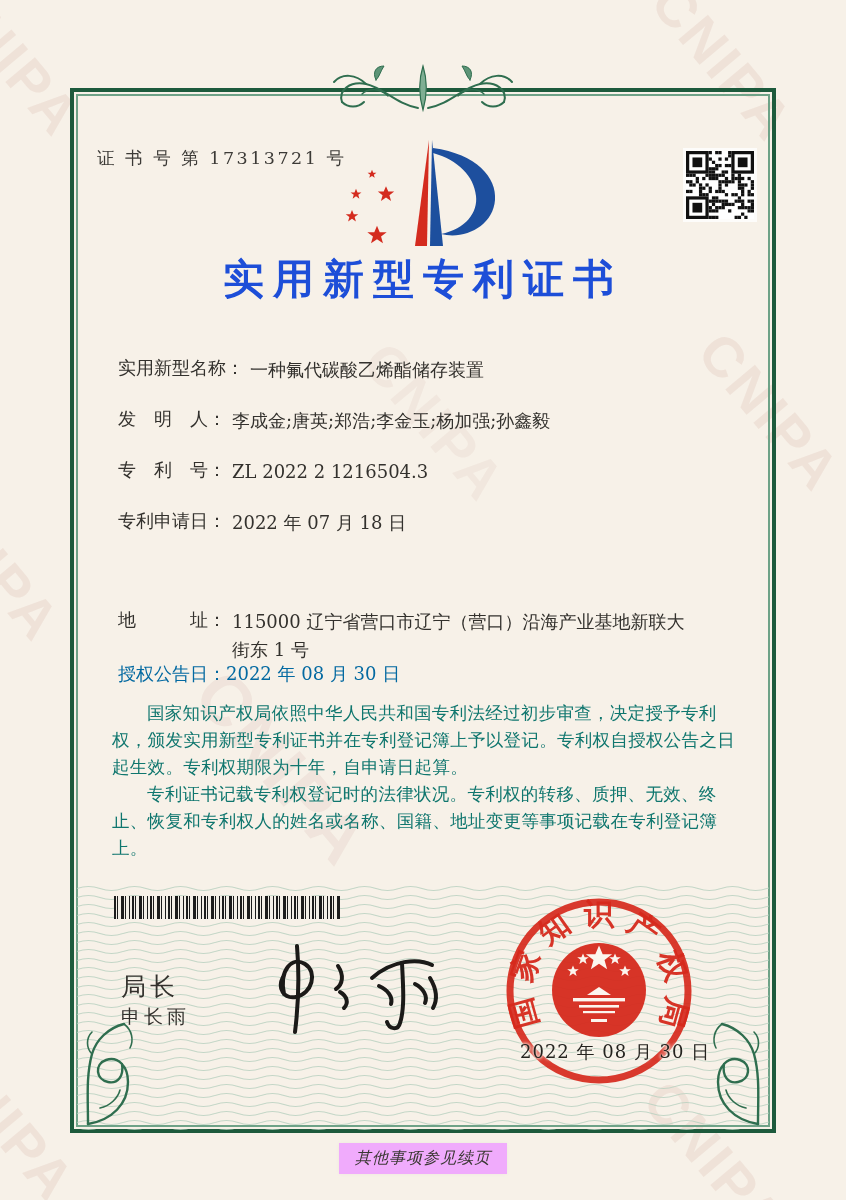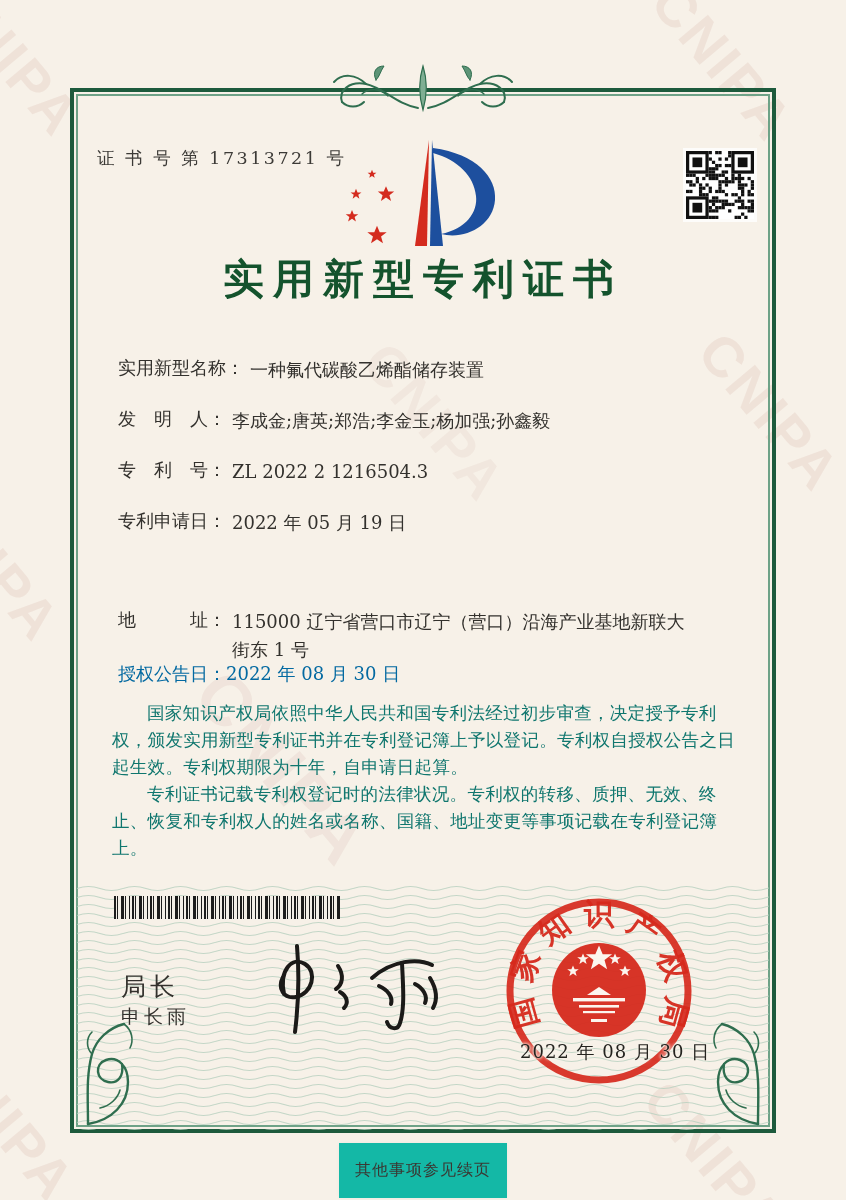--- a/index.html
+++ b/index.html
@@ -22,21 +22,21 @@
   
   .waves { position:absolute; left:77px; top:884px; width:692px; height:246px; opacity:.8; }
 
   
   .cert-no { position:absolute; left:97px; top:146px; font-size:17.5px; letter-spacing:2.5px; color:#3c3a36; }
 
   .logo { position:absolute; left:345px; top:136px; width:176px; height:114px; }
   .qr { position:absolute; left:683px; top:148px; width:74px; height:74px; background:#fdfcfa; padding:3px; }
 
   .title { position:absolute; left:0; top:252px; width:846px; text-align:center;
-           font-size:41px; font-weight:bold; letter-spacing:9px; color:#14532d; }
+           font-size:41px; font-weight:bold; letter-spacing:9px; color:#1d4ed8; }
 
   .field-row { position:absolute; left:118px; display:flex; font-size:18px; color:#33312d; width:600px; }
   .field-row .lbl { flex:none; white-space:nowrap; }
   .field-row .val { margin-left:6px; line-height:28px; max-width:462px; }
   .grant-row { position:absolute; left:118px; top:662px; width:620px; display:flex; font-size:18px; color:#0369a1;align-items:flex-end; }
   .grant-pair { white-space:nowrap; }
   .grant-pair.right { margin-left:72px; }
 
   .body-text { position:absolute; left:112px; top:700px; width:628px; font-size:17.5px;
                line-height:27px; color:#0f766e; letter-spacing:0.3px; }
@@ -53,22 +53,22 @@
   .signature { position:absolute; left:252px; top:938px; width:200px; height:104px; }
 
   .seal { position:absolute; left:503px; top:895px; width:192px; height:192px; }
   .seal-date { position:absolute; left:520px; top:1040px; width:240px; font-size:18px; letter-spacing:1px;
                color:#24231f; text-shadow:0 0 3px #f6f2ea,0 0 3px #f6f2ea,0 0 5px #f6f2ea; }
 
   .page-no { position:absolute; left:0; top:1096px; width:846px; text-align:center; font-size:15px; color:#35332f; }
   .page-no span { background:rgba(248,244,236,0.85); padding:2px 8px; }
 
   .bottom-note { position:absolute; left:0; top:1143px; width:846px; text-align:center; }
-  .bottom-note span { display:inline-block; background:#14b8a6; padding:17px 16px; font-size:16px;
-                      color:#3a3833; letter-spacing:1px; box-shadow:0 0 4px rgba(0,0,0,0.04); }
+  .bottom-note span { display:inline-block; background:#f0abfc; padding:5px 16px; font-size:16px;
+                      color:#3a3833; letter-spacing:1px; box-shadow:0 0 4px rgba(0,0,0,0.04);font-style:italic; }
 
   .ornament-top { position:absolute; left:318px; top:58px; width:210px; height:58px; }
   .flourish { position:absolute; width:92px; height:112px; }
   .flourish.bl { left:80px;  top:1016px; }
   .flourish.br { left:674px; top:1016px; transform:scaleX(-1); }
 
   svg text { font-family:"DejaVu Serif","Liberation Serif",serif; }
 </style>
 </head>
 <body>
@@ -308,21 +308,21 @@
   <div class="field-row" style="top:407px;">
     <span class="lbl">发　明　人：</span>
     <span class="val">李成金;唐英;郑浩;李金玉;杨加强;孙鑫毅</span>
   </div>
   <div class="field-row" style="top:458px;">
     <span class="lbl">专　利　号：</span>
     <span class="val">ZL 2022 2 1216504.3</span>
   </div>
   <div class="field-row" style="top:509px;">
     <span class="lbl">专利申请日：</span>
-    <span class="val">2022 年 05 月 19 日</span>
+    <span class="val">2022 年 07 月 18 日</span>
   </div>
   <div class="field-row" style="top:608px;">
     <span class="lbl">地　　　址：</span>
     <span class="val">115000 辽宁省营口市辽宁（营口）沿海产业基地新联大街东 1 号</span>
   </div>
 
   <div class="grant-row">
     <span class="grant-pair">
       <span>授权公告日：</span><span>2022 年 08 月 30 日</span>
     </span>

